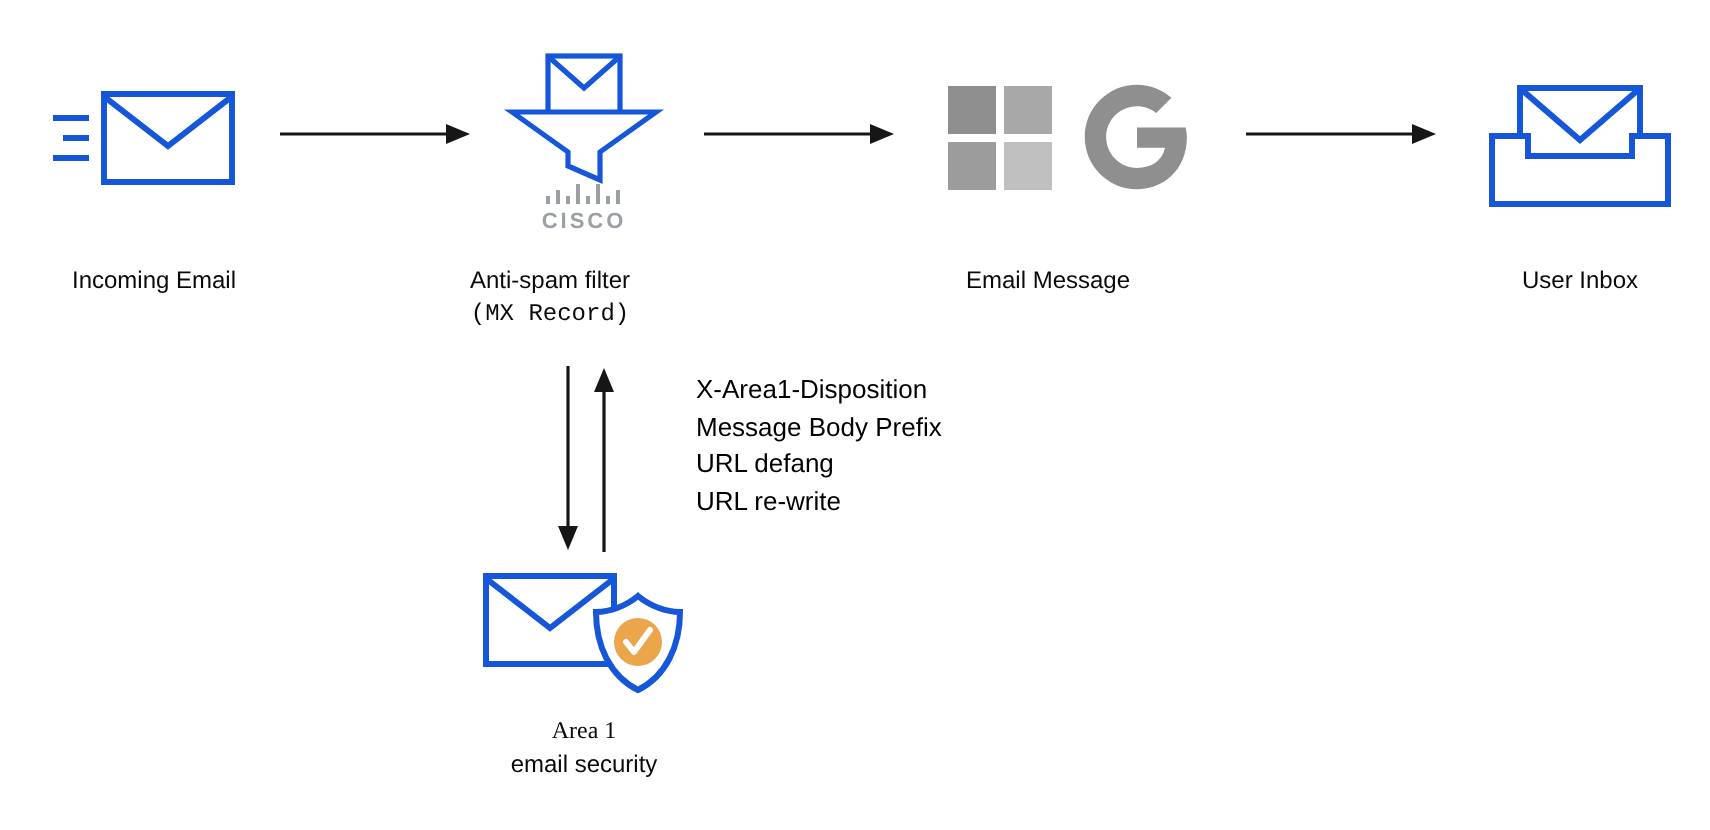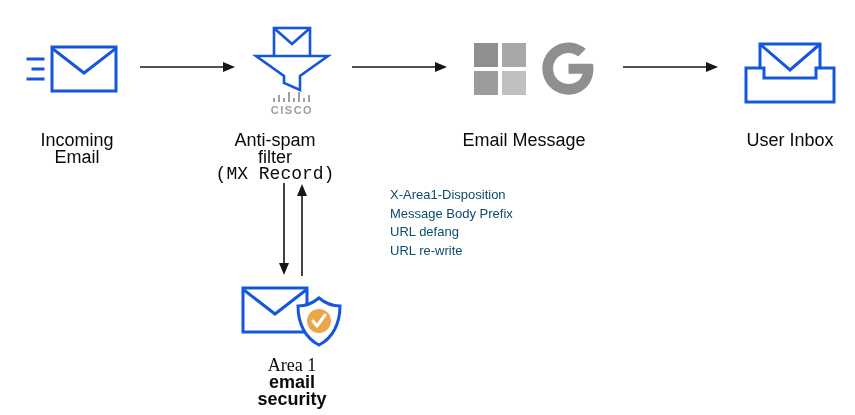--- a/index.html
+++ b/index.html
@@ -16,34 +16,33 @@
   .canvas{
     position:relative;
     width:855px;
     height:415px;
     background:#ffffff;
     overflow:hidden;
   }
   .abs{position:absolute;}
   .node-label{
     position:absolute;
-    font-size:18px;
+    font-size:12px;
     line-height:17px;
     color:#0a0a0a;
     text-align:center;
   }
   .blue{color:var(--blue);}
   .ink{color:var(--ink);}
   .annotation{
     position:absolute;
     font-size:13px;
     line-height:18.5px;
-    color:#0c4a6e;
+    color:#000000;
     text-align:left;
-    margin-left:42px;
   }
   svg{display:block;}
   .cisco-text{
     font-family:"Liberation Sans","DejaVu Sans",sans-serif;
     font-size:11px;
     font-weight:bold;
     letter-spacing:1.5px;
     fill:#9aa0a6;
   }
 </style>
@@ -155,16 +154,16 @@
         <rect x="2" y="4" width="64" height="44"></rect>
         <polyline points="3,6 34,30 65,6"></polyline>
         <path d="M78 14 C84 19 92 22 99 22 C99 39 92 54 78 61 C64 54 57 39 57 22 C64 22 72 19 78 14 Z" fill="#ffffff"></path>
       </g>
       <circle cx="78" cy="37" r="12" fill="var(--orange)"></circle>
       <polyline points="72,37 76,42 84,31" stroke="#ffffff" stroke-width="3" fill="none" stroke-linecap="round" stroke-linejoin="round"></polyline>
     </svg>
   </div>
   <div class="node-label" style="left:232px;top:357px;width:120px;">
     <span style="display:block;font-family:Liberation Serif, serif;">Area 1</span>
-    <span style="display:block;font-weight:bold;">email security</span>
+    <span style="display:block;">email security</span>
   </div>
 
 </div>
 
 </body></html>

